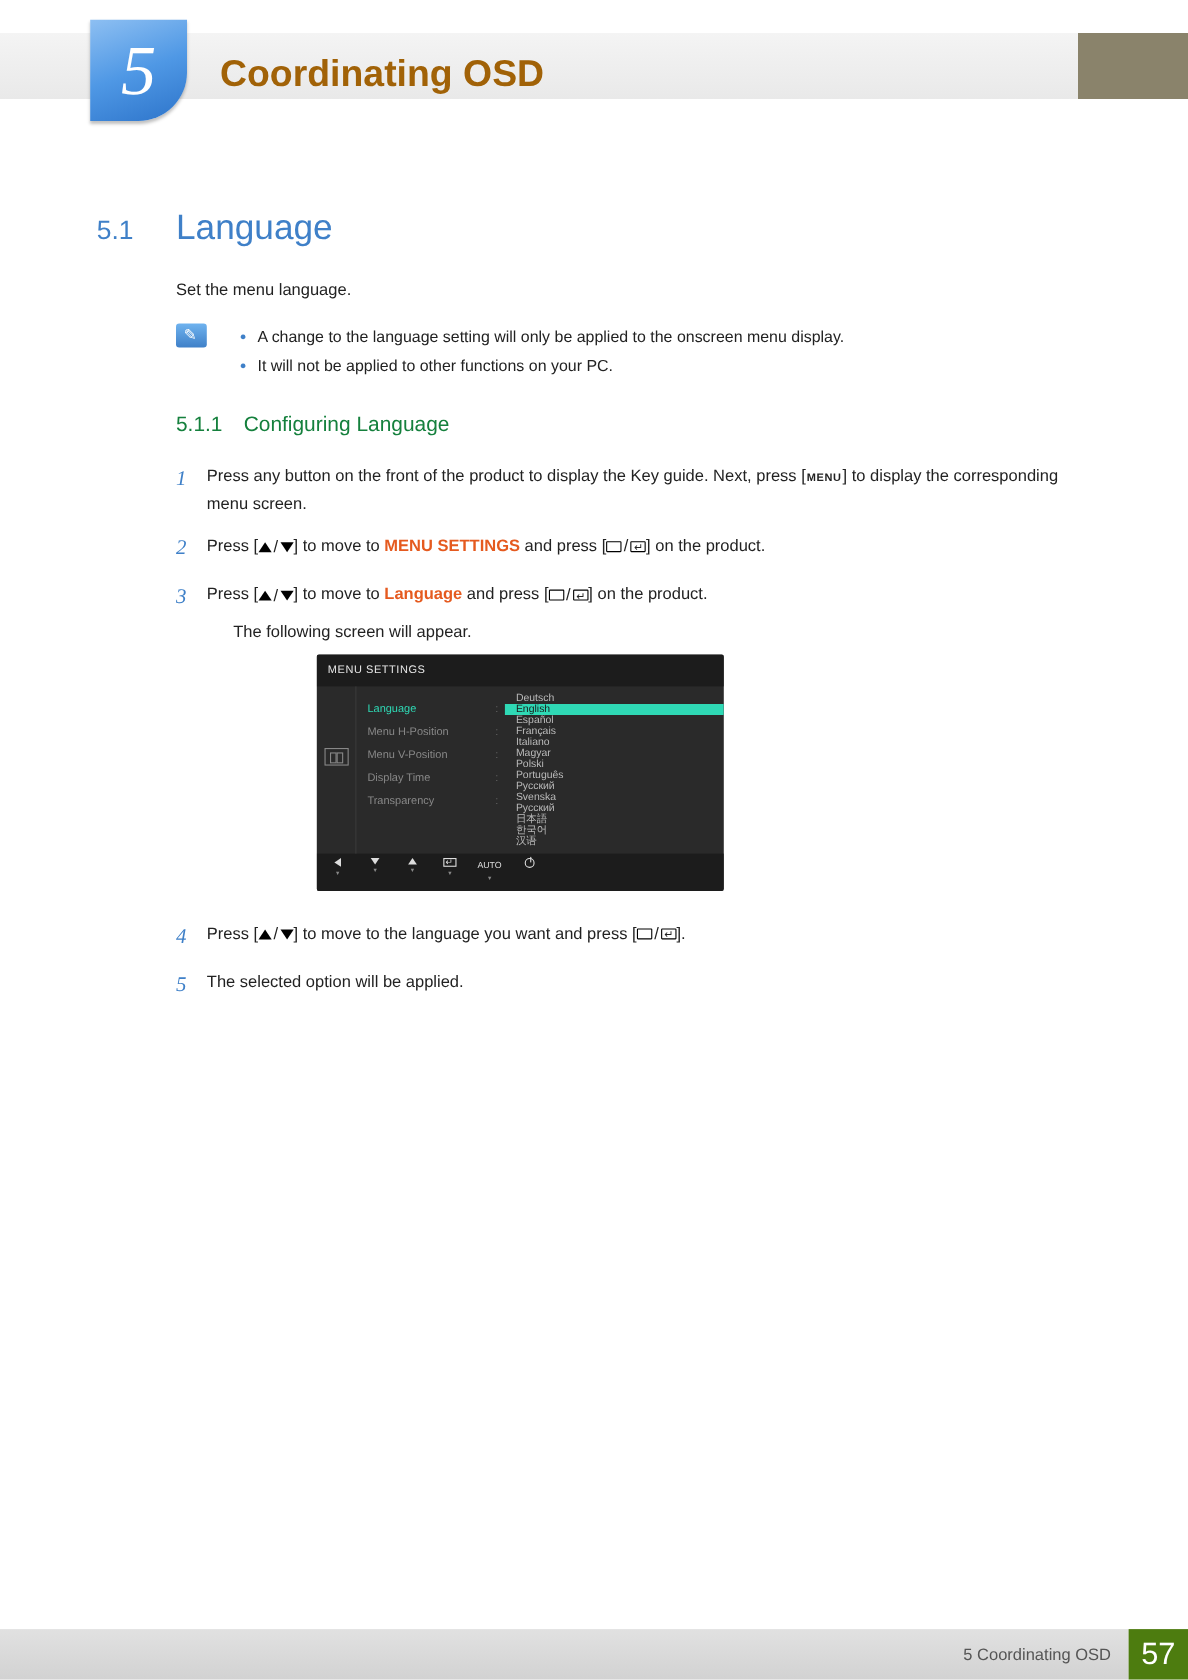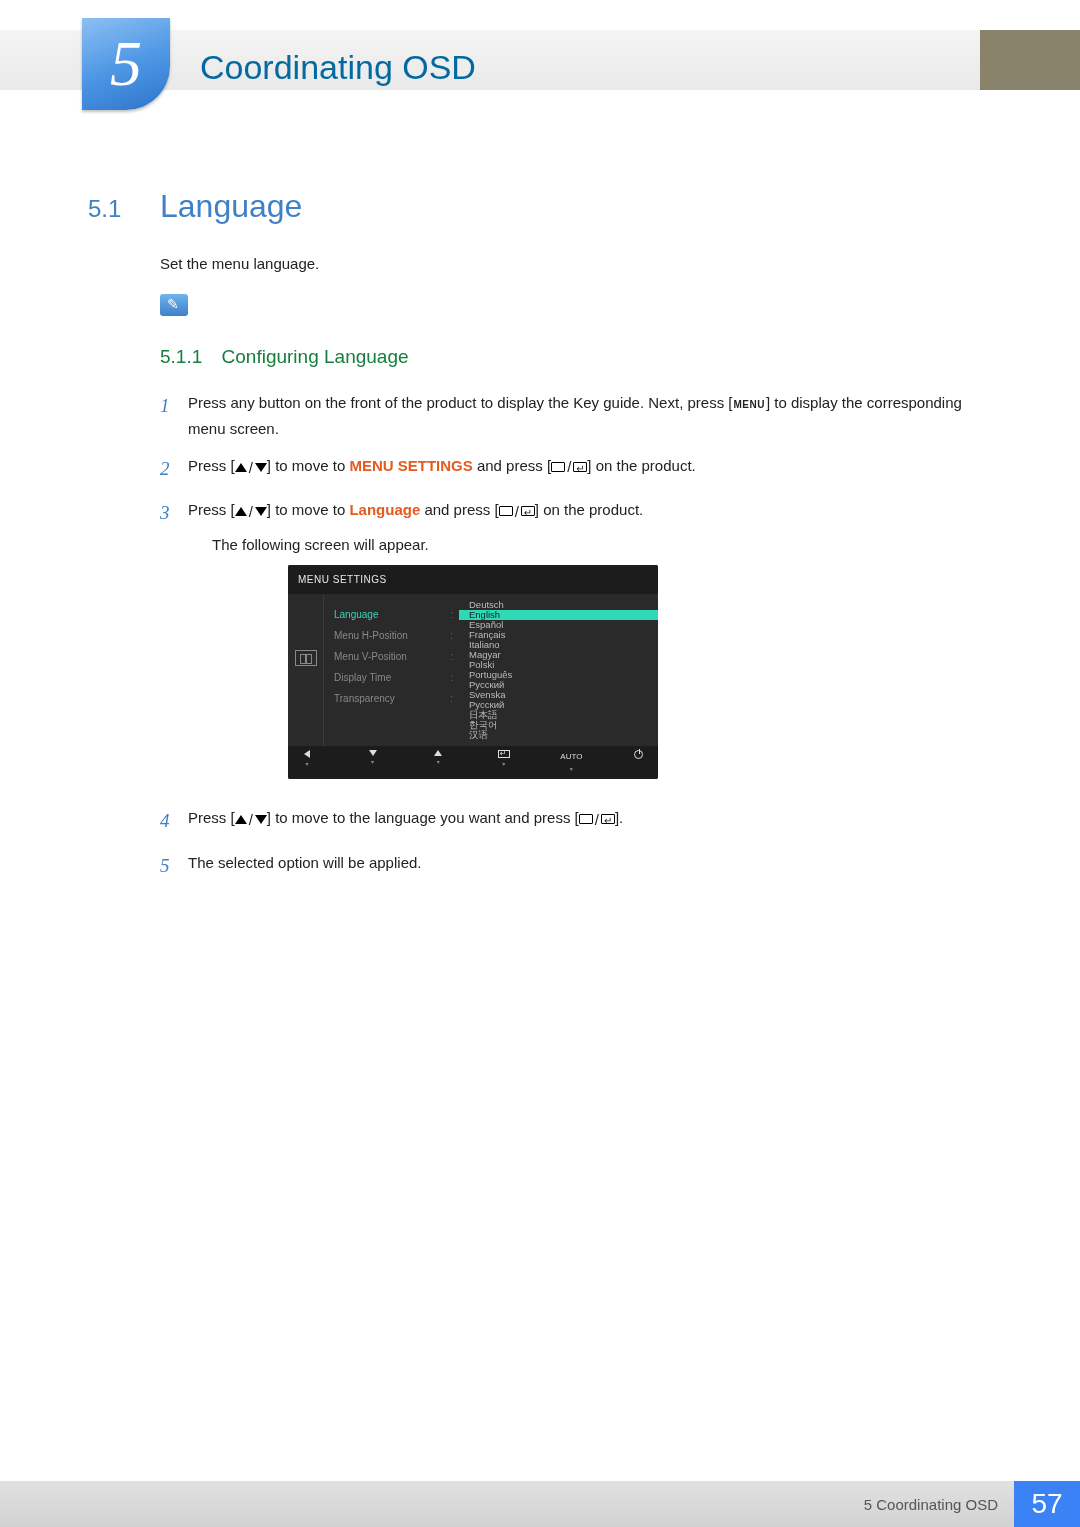--- a/index.html
+++ b/index.html
@@ -44,23 +44,23 @@
     justify-content: center;
     font-size: 64px;
     font-weight: 400;
     font-style: italic;
     font-family: Georgia, serif;
   }
   .chapter-title {
     position: absolute;
     top: 48px;
     left: 200px;
-    color: #0369a1;
+    color: #a16207;
     font-size: 34px;
-    font-weight: 400;
+    font-weight: 700;
   }
   .content {
     position: absolute;
     top: 188px;
     left: 88px;
     right: 88px;
   }
   .sec-row { display: flex; align-items: baseline; margin-bottom: 30px; }
   .sec-num {
     color: #3f80c8;
@@ -236,21 +236,21 @@
     font-size: 9.5px;
     color: #bbb;
   }
   .osd-lang.sel {
     background: #2fd9b5;
     color: #1a1a1a;
   }
   .osd-footer {
     background: #1c1c1c;
     display: flex;
-    justify-content: space-between;
+    justify-content: flex-start;
     gap: 16px;
     padding: 4px 10px 5px;
     font-size: 8px;
     color: #ddd;
   }
   .osd-footer .fcell {
     display:flex; flex-direction:column; align-items:center; gap:1px;
     min-width: 18px;
   }
   .osd-footer .fv { font-size:6px; color:#888; }
@@ -287,22 +287,22 @@
     flex:1;
     background: linear-gradient(to bottom,#e1e1e1,#d2d2d2);
     display:flex;
     align-items:center;
     justify-content:flex-end;
     padding-right: 16px;
     color:#555;
     font-size:15px;
   }
   .footer-right {
-    width: 66px;
-    background:#3b82f6;
+    width: 54px;
+    background:#4d7c0f;
     color:#fff;
     display:flex;
     align-items:center;
     justify-content:center;
     font-size:28px;
     font-weight:400;
   }
 </style>
 </head>
 <body>
@@ -323,20 +323,24 @@
     <div class="sec-num">5.1</div>
     <div class="sec-title">Language</div>
   </div>
 
   <div class="intro">Set the menu language.</div>
 
   <div class="note-block">
     <div class="note-icon">
         <div class="ico"></div>
       </div>
+    <div class="note-list">
+      <div><span class="bullet">●</span><span>A change to the language setting will only be applied to the onscreen menu display.</span></div>
+      <div><span class="bullet">●</span><span>It will not be applied to other functions on your PC.</span></div>
+    </div>
   </div>
 
   <div class="subsec-row">
     <span class="sub-num">5.1.1</span>
     <span>Configuring Language</span>
   </div>
 
   <div class="steps">
 
     <div class="step">

